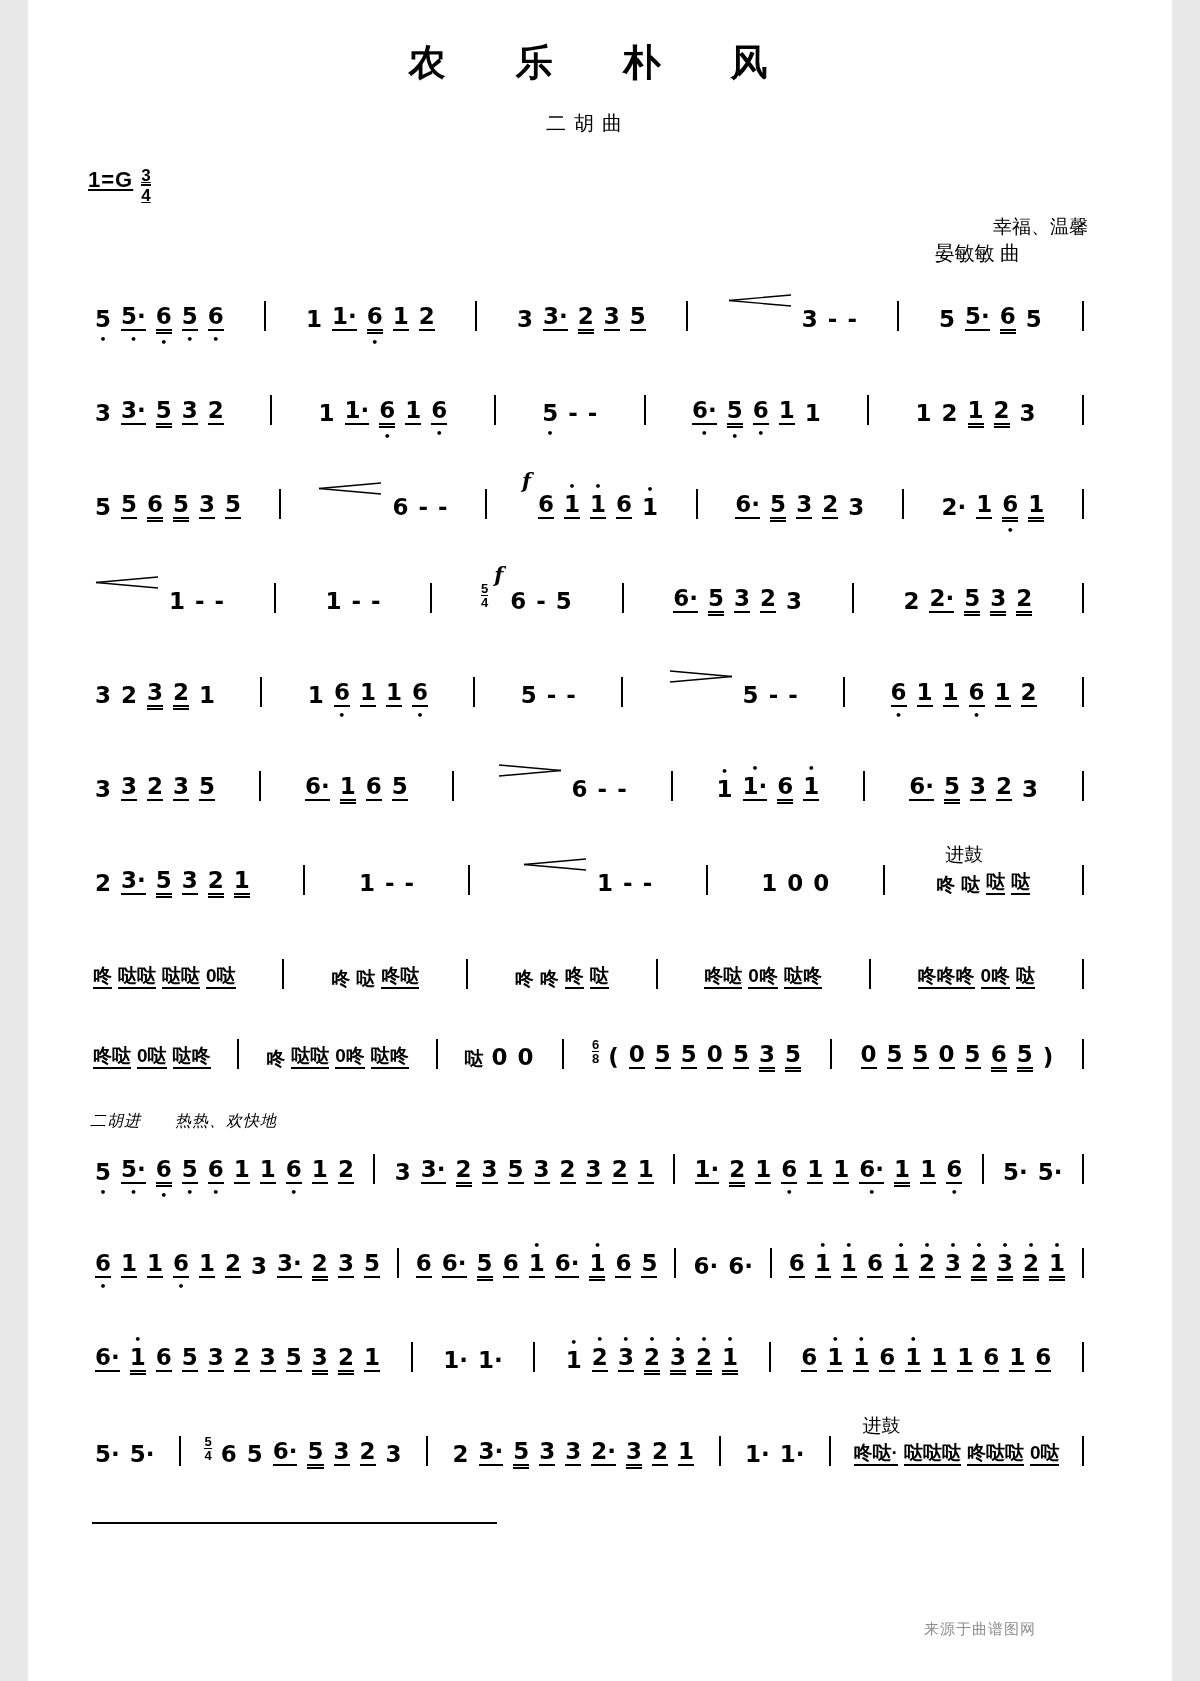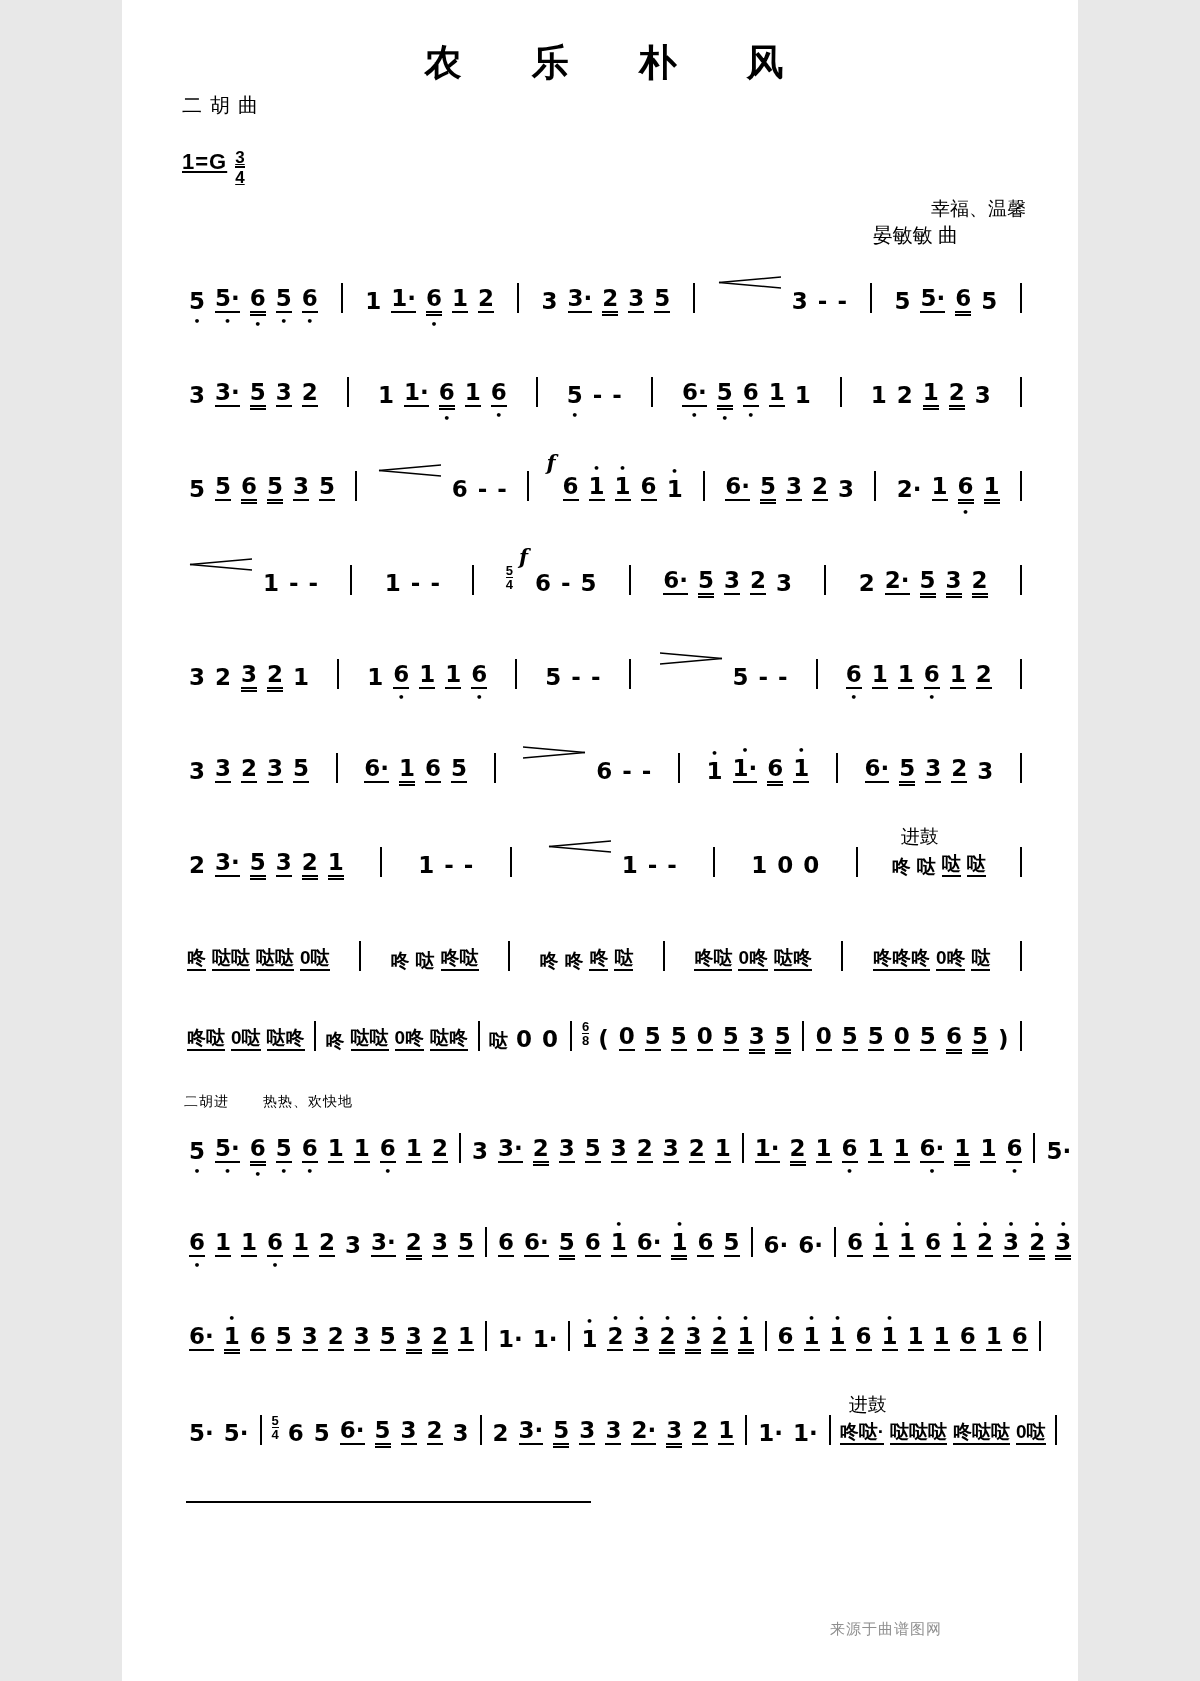--- a/index.html
+++ b/index.html
@@ -1,32 +1,32 @@
 <!DOCTYPE html>
 <html><head>
 <meta charset="utf-8">
 <style>
   html,body{margin:0;padding:0;background:#e8e8e8;}
   .page{
-    width:956px;height:1681px;margin:0 auto;background:#ffffff;color:#000;
+    width:1144px;height:1681px;margin:0 auto;background:#ffffff;color:#000;
     font-family:"Liberation Sans","DejaVu Sans",sans-serif;
-    position:relative;box-sizing:border-box;padding:38px 52px 0 60px;overflow:hidden;
+    position:relative;box-sizing:border-box;padding:38px 84px 0 60px;overflow:hidden;
   }
   
   .title{ text-align:center;font-size:37px;font-weight:bold;letter-spacing:30px;margin-left:30px; }
-  .subtitle{ font-size:20px;letter-spacing:8px;margin-top:4px;font-family:Liberation Serif, serif; }
+  .subtitle{ text-align:center;font-size:20px;letter-spacing:8px;margin-top:22px;font-family:Liberation Serif, serif; }
   .keyrow{ margin-top:30px;font-size:22px;font-weight:bold;display:flex;align-items:flex-start;text-decoration:underline; }
   .keysig{letter-spacing:1px;}
   .meter{ display:inline-flex;flex-direction:column;align-items:center;font-size:17px;line-height:1.0;margin-left:8px;font-weight:bold; }
   .meter b{border-top:2px solid #000;padding-top:1px;font-weight:bold;}
   .temporow{ display:flex;justify-content:space-between;align-items:flex-end;margin-top:10px;font-size:19px;flex-direction:column; }
   .composer{font-size:20px;margin-right:68px;}
   
   .score{margin-top:26px;}
-  .section-label{ font-size:14px;margin:0 0 14px 2px;letter-spacing:1px; }
+  .section-label{ font-size:16px;margin:0 0 14px 2px;letter-spacing:1px;font-style:italic; }
   .section-label .sub{margin-left:34px;}
   .score-line{
     display:flex;align-items:flex-end;justify-content:space-between;
     margin:0 0 56px 0;min-height:38px;
   }
   .score-line.drum{margin-bottom:42px;}
   .measure{ display:inline-flex;align-items:flex-end;position:relative;padding:0 2px;flex-wrap:nowrap; }
   .m-label{ position:absolute;top:-30px;left:14px;font-size:19px;white-space:nowrap; }
   .bar{ width:2px;height:30px;background:#000;margin:0 4px;flex:0 0 auto; }
   .note{

